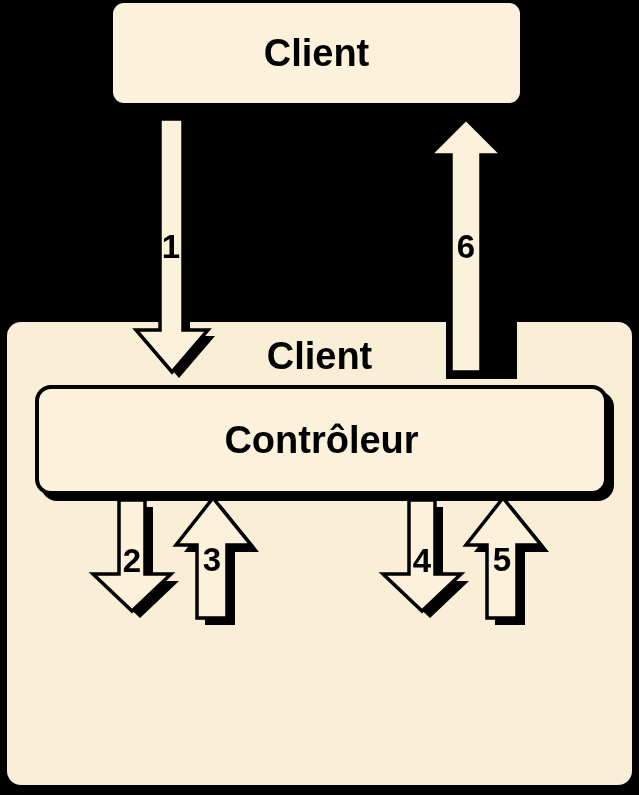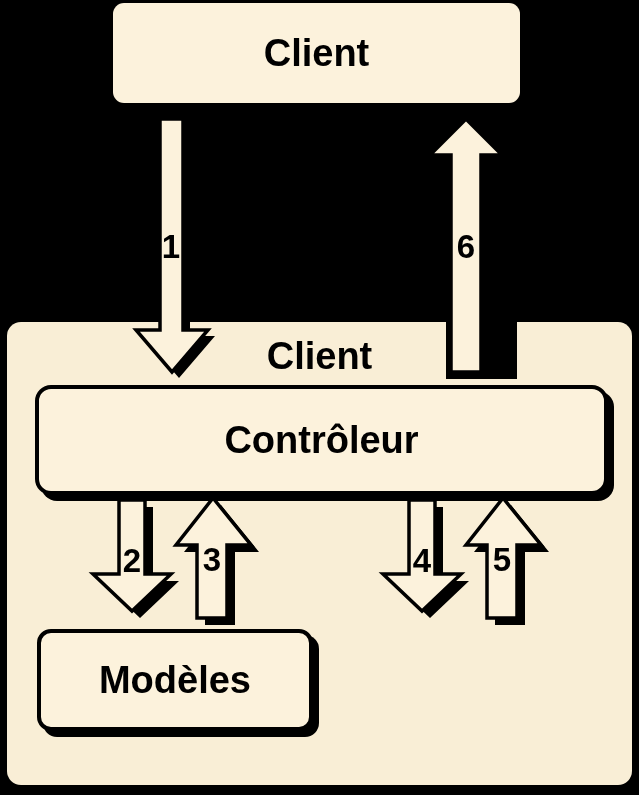--- a/index.html
+++ b/index.html
@@ -82,23 +82,20 @@
   <div id="server-title" class="label">Client</div>
 
   <div class="node" id="client-box">
     <span class="label">Client</span>
   </div>
 
   <div class="node" id="controller-box">
     <span class="label">Contrôleur</span>
   </div>
 
-  <div class="node" id="models-box">
-    <span class="label">Modèles</span>
-  </div>
 
 
   <svg class="arrow-layer" width="639" height="795" viewBox="0 0 639 795">
 
     <rect x="446" y="322" width="71" height="57" fill="#000000"></rect>
 
     <g>
       <polygon points="160,119 183,119 183,330 208,330 172,372 136,330 160,330" transform="translate(7,6)" fill="#000000"></polygon>
       <polygon points="160,119 183,119 183,330 208,330 172,372 136,330 160,330" stroke="#000000" stroke-width="3.5" stroke-linejoin="miter" fill="#FCF2DC"></polygon>
     </g>

